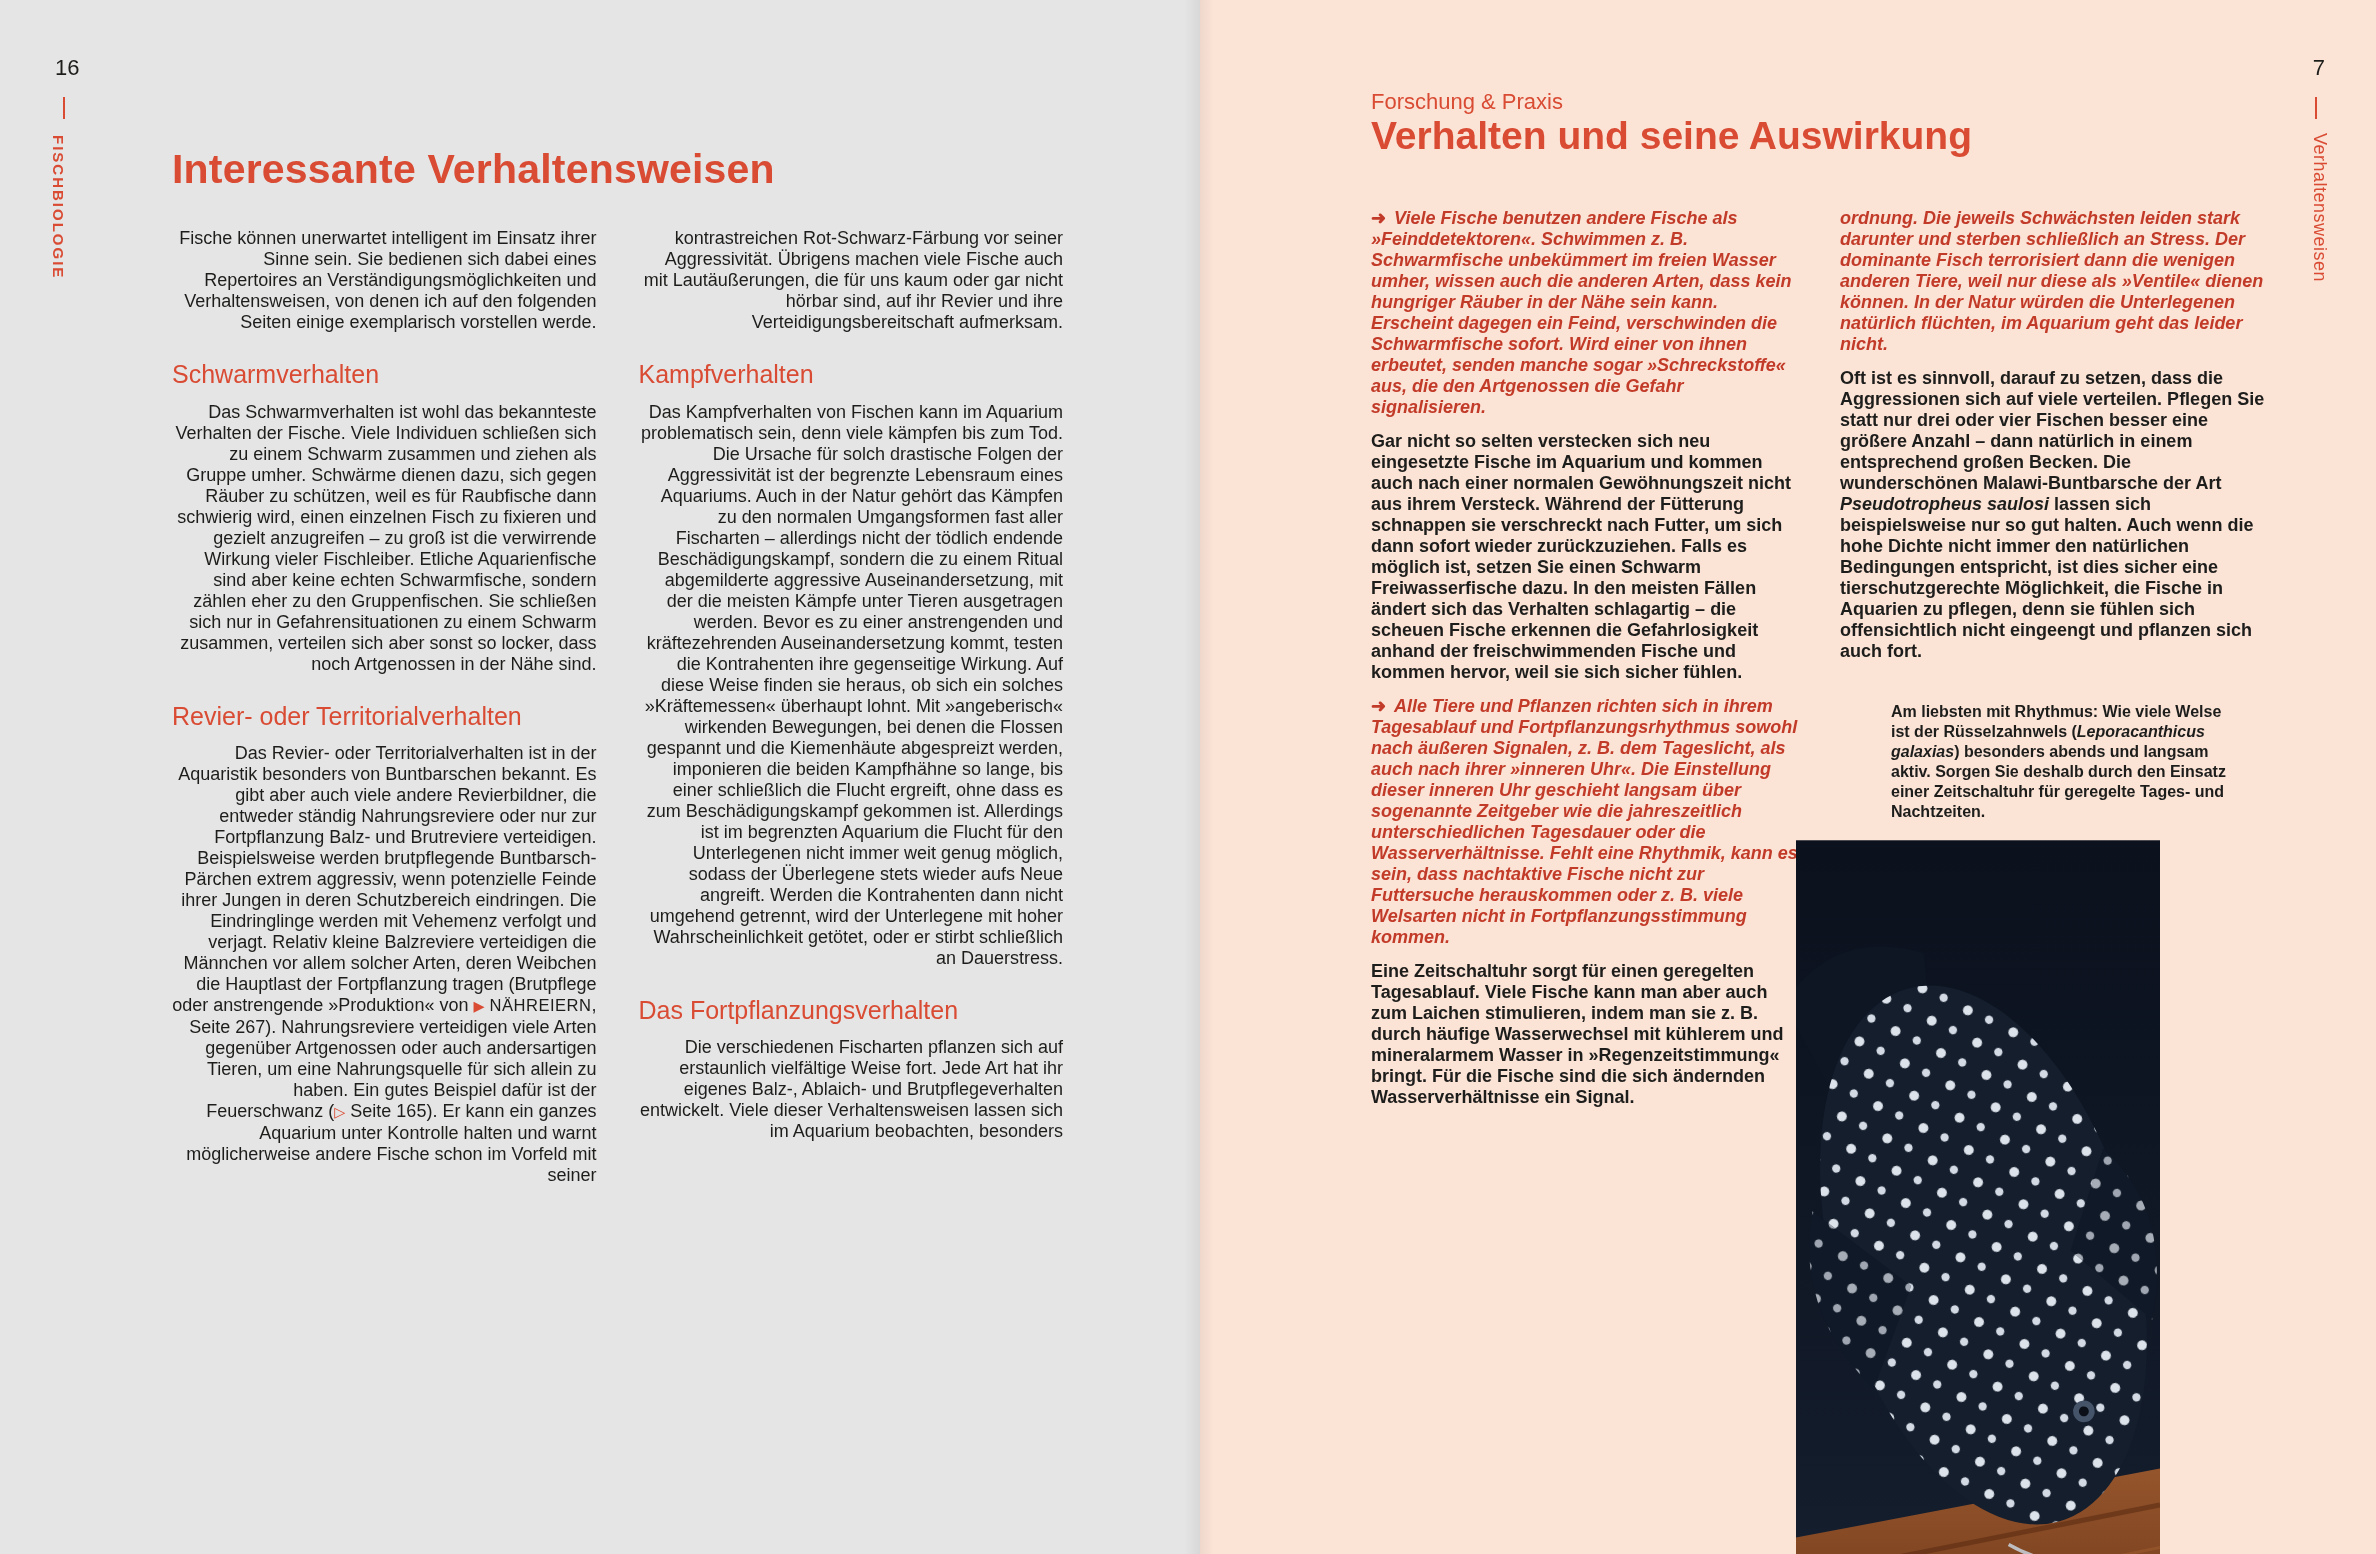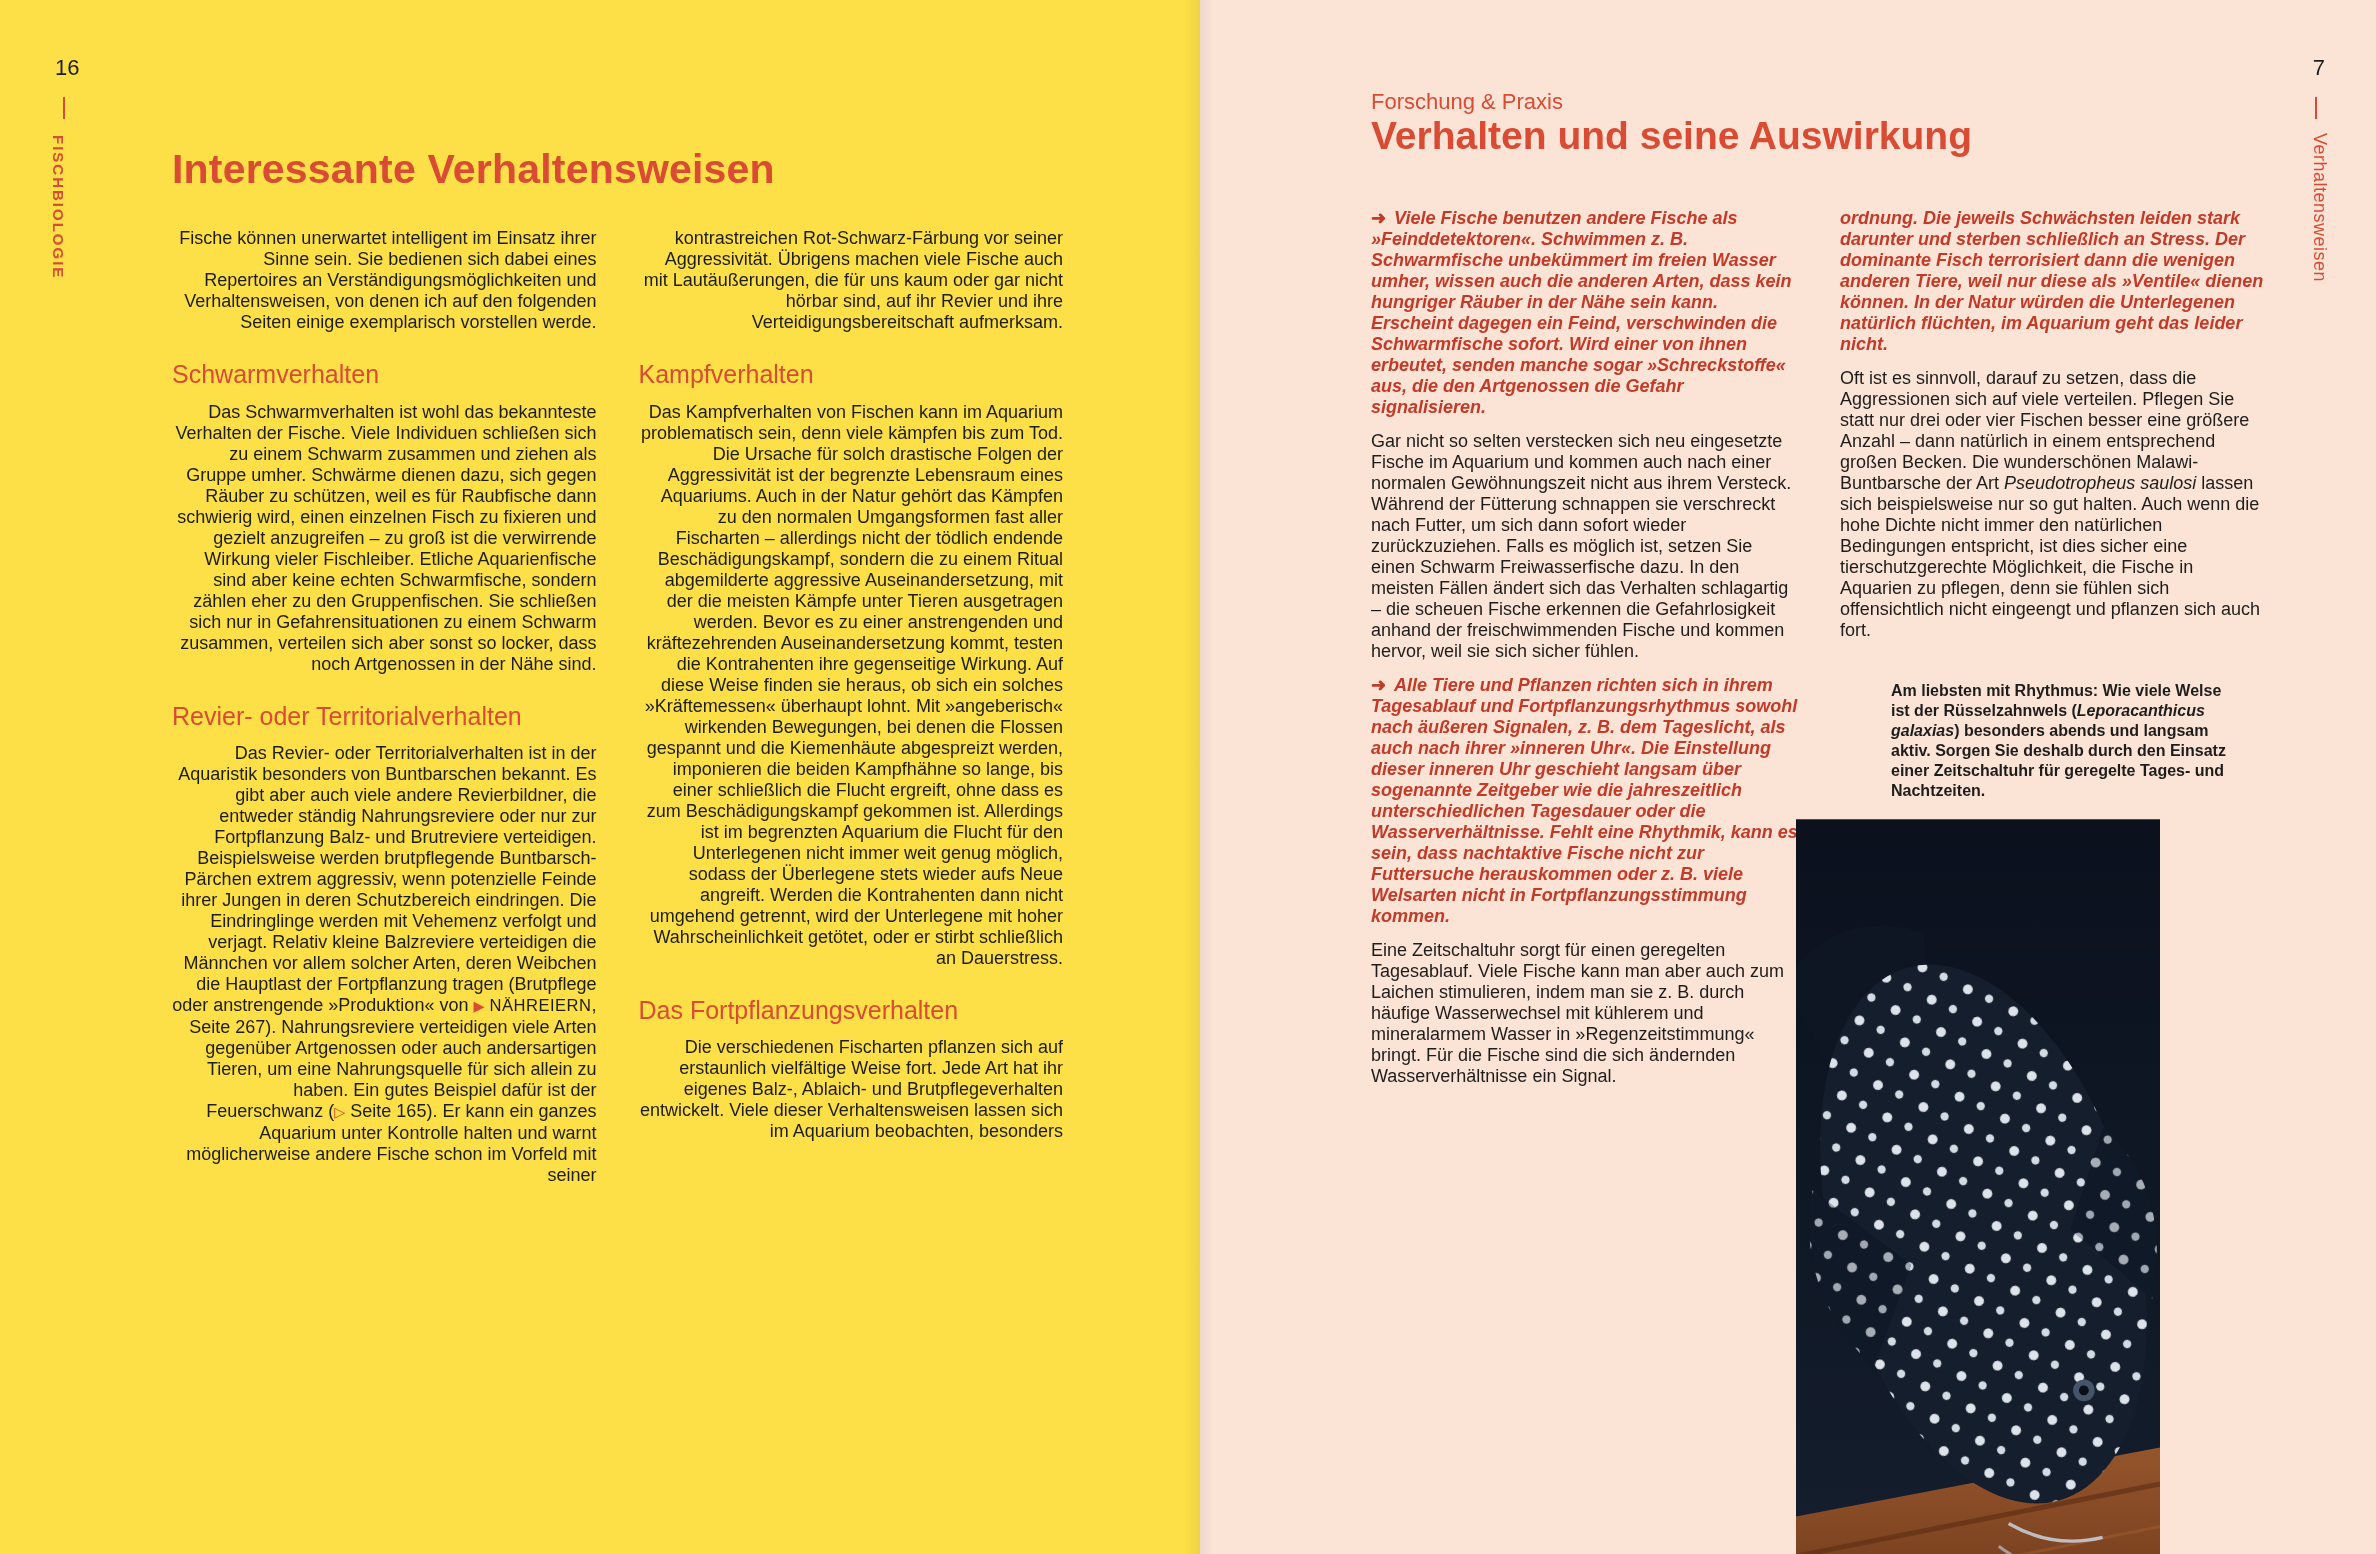--- a/index.html
+++ b/index.html
@@ -5,21 +5,21 @@
   * { margin:0; padding:0; box-sizing:border-box; }
   html,body { width:2376px; height:1554px; }
   body {
     font-family:"Liberation Sans", sans-serif;
     color:var(--ink,#1d1d1b);
     display:flex;
     overflow:hidden;
     background:#ffffff;
   }
   .page { position:relative; height:1554px; overflow:hidden; }
-  .page-left  { width:1200px; background:#fde047; }
+  .page-left  { width:1200px; background:#e5e5e5; }
   .page-right { width:1176px; background:var(--peach,#fbe3d6); }
   .page-left::after{
     content:""; position:absolute; right:0; top:0; width:16px; height:100%;
     background:linear-gradient(to left, rgba(0,0,0,0.06), rgba(0,0,0,0));
   }
   .page-right::before{
     content:""; position:absolute; left:0; top:0; width:14px; height:100%;
     background:linear-gradient(to right, rgba(0,0,0,0.05), rgba(0,0,0,0));
   }
 
@@ -60,21 +60,21 @@
     color:var(--accent,#d94b33); font-size:39px; font-weight:bold;
     line-height:1.1;
   }
   .cols-right { display:flex; gap:40px; margin-top:50px; }
   .colr { width:429px; font-size:18px; line-height:21px; }
   p.lead {
     color:var(--lead,#c23a28); font-weight:bold; font-style:italic;
     margin-bottom:13px;
   }
   p.lead .arrow { font-style:normal; margin-right:8px; }
-  p.pnorm { margin-bottom:13px; }
+  p.pnorm { margin-bottom:13px;font-weight:bold; }
   .it { font-style:italic; }
   .caption {
     margin:40px 0 0 51px; width:345px;
     font-size:16px; font-weight:bold; line-height:20px; color:var(--ink,#1d1d1b);
   }
   .photo-wrap { margin:18px 0 0 -44px; width:364px; height:871px; }
   .photo-wrap svg { display:block; }
 </style>
 </head>
 <body>

